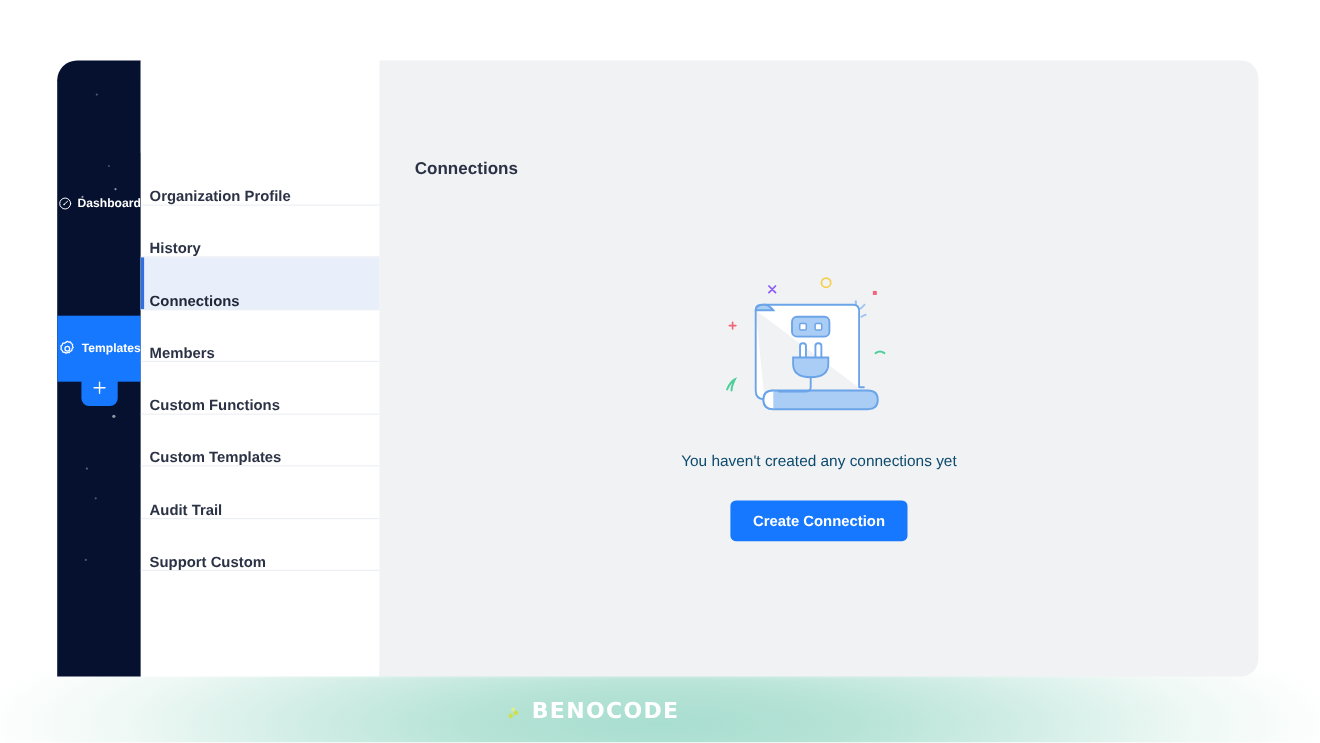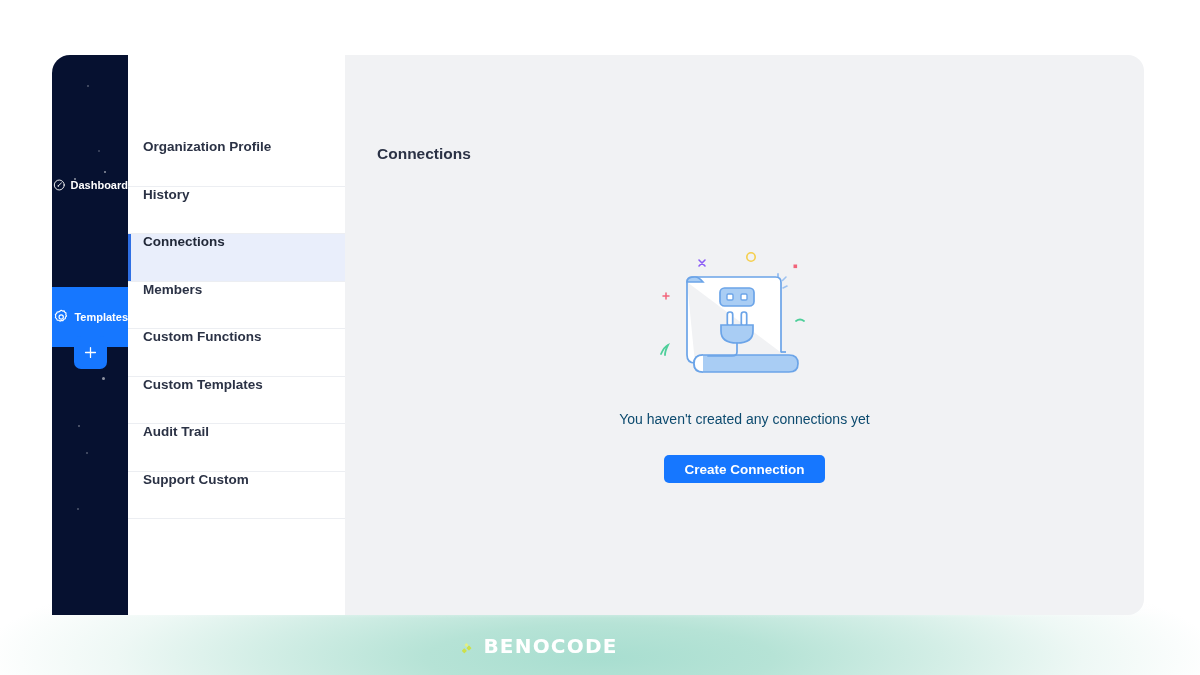--- a/index.html
+++ b/index.html
@@ -139,22 +139,22 @@
     left: 76px;
     top: 0;
     width: 217px;
     height: 560px;
     background: #ffffff;
   }
   .menu-item {
     position: relative;
     height: 47.5px;
     display: flex;
-    align-items: flex-start;
-    padding-left: 15px;
+    align-items: flex-end;
+    padding-left: 8px;
     box-sizing: border-box;
     font-size: 13.5px;
     font-weight: bold;
     color: #2b3245;
     border-bottom: 1px solid #eceef2;
     cursor: pointer;
   }
   .menu-item:first-child { border-top: 1px solid #eceef2; }
   .menu-item.active {
     background: #e9eefb;
@@ -209,21 +209,21 @@
     font-size: 14px;
     color: #0c4a6e;
   }
   .cta {
     margin-top: 28px;
     background: #1677ff;
     color: #ffffff;
     border: none;
     border-radius: 5px;
     padding: 0 20px;
-    height: 28px;
+    height: 37px;
     font-family: "Liberation Sans", sans-serif;
     font-size: 13.5px;
     font-weight: bold;
     cursor: pointer;
   }
 </style>
 </head>
 <body>
 
 <div id="app">

